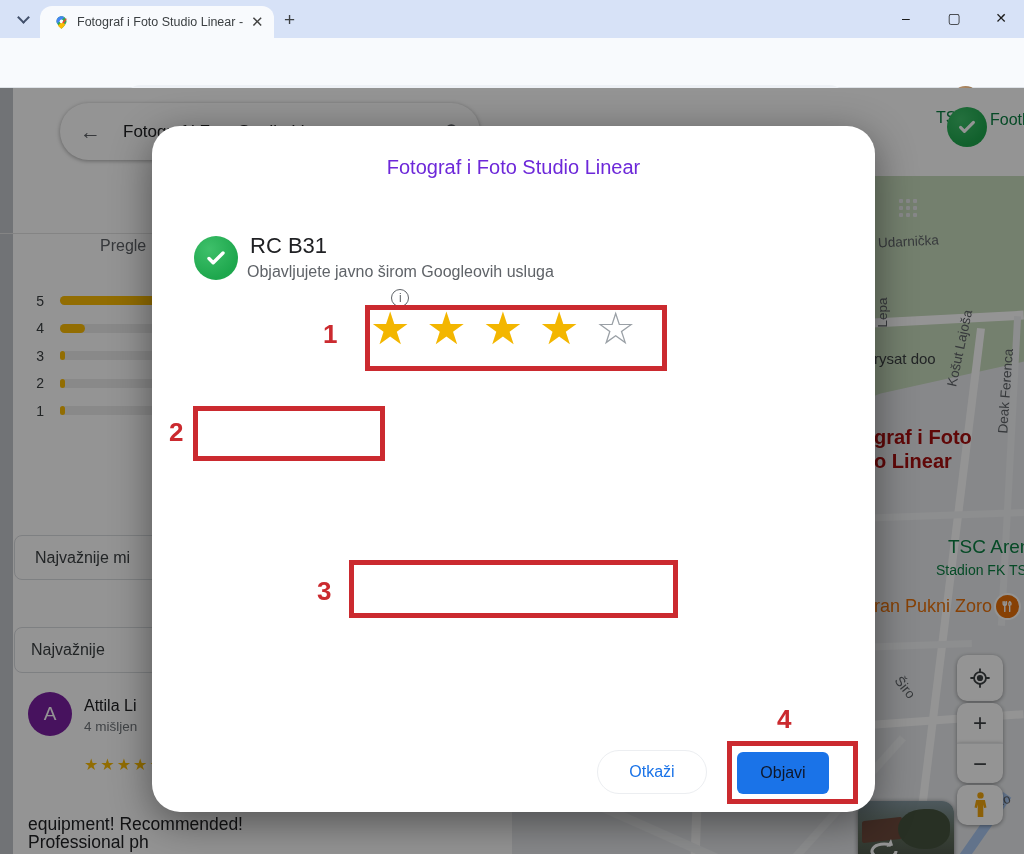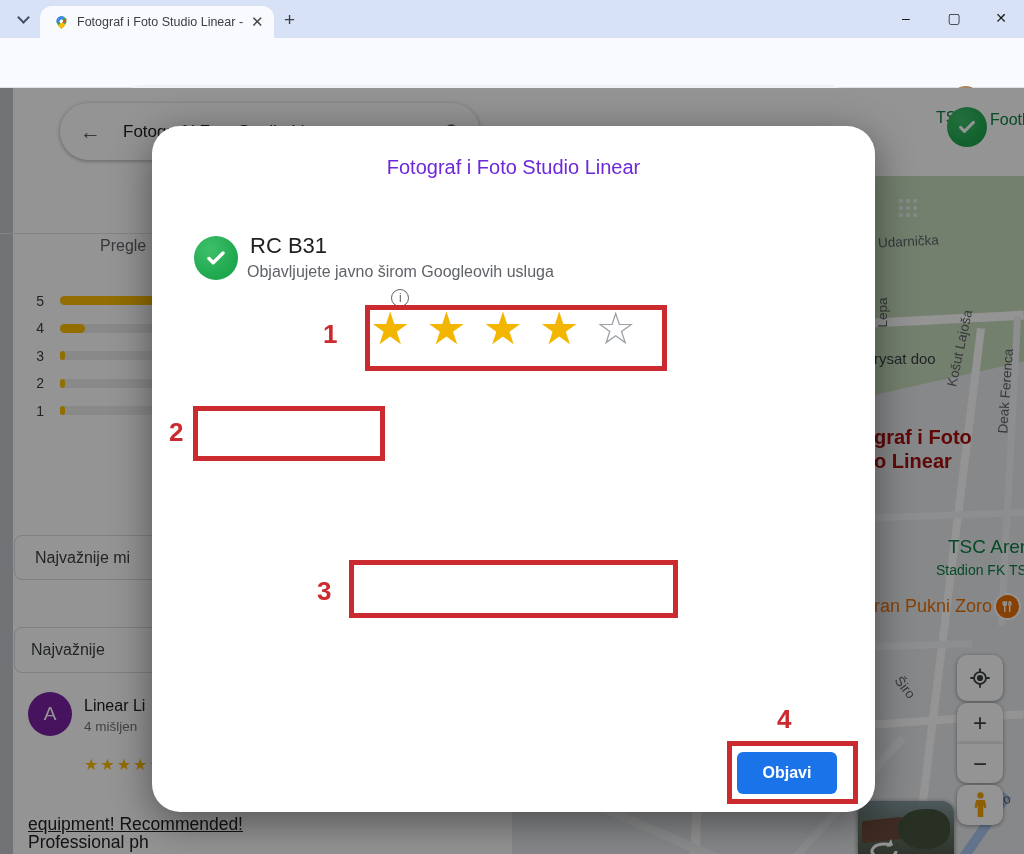--- a/index.html
+++ b/index.html
@@ -79,21 +79,21 @@
   .m-priv{left:247px;top:263px;font-size:16px;color:#5f6368;z-index:11;display:flex;align-items:center;gap:8px;flex-direction:column;}
   .infoc{width:18px;height:18px;border:1.6px solid #5f6368;border-radius:50%;display:inline-flex;align-items:center;justify-content:center;font-size:12px;color:#5f6368;font-style:normal;}
   .m-stars{left:370px;top:306px;display:flex;gap:16px;z-index:11;}
   .m-stars span{font-size:45px;line-height:1;}
   .star-f{color:#f3b600;}
   .star-e{color:#9aa0a6;}
   .m-textarea{left:190px;top:396px;width:645px;height:131px;border:1px solid #c4c7c5;border-radius:6px;background:#fff;z-index:11;padding:22px 20px;font-size:18.5px;color:#202124;}
   .m-media{left:190px;top:570px;width:645px;height:44px;border:1px solid #dadce0;border-radius:22px;background:#fff;z-index:11;display:flex;align-items:center;justify-content:center;gap:10px;}
   .m-media span{font-size:16px;color:#1a73e8;font-weight:500;}
   .m-cancel{left:597px;top:750px;width:110px;height:44px;border:1px solid #eceef1;border-radius:22px;background:#fff;z-index:11;display:flex;align-items:center;justify-content:center;font-size:16px;color:#1a73e8;font-weight:500;}
-  .m-submit{left:737px;top:752px;width:100px;height:42px;border-radius:6px;background:#1a73e8;z-index:11;display:flex;align-items:center;justify-content:center;font-size:16px;color:#ffffff;font-weight:700;}
+  .m-submit{left:737px;top:752px;width:92px;height:42px;border-radius:6px;background:#1a73e8;z-index:11;display:flex;align-items:center;justify-content:center;font-size:16px;color:#0f172a;font-weight:400;}
 
   
   .ann{border:5px solid #cb2a2f;z-index:20;}
   .annlab{color:#cb2a2f;font-weight:bold;font-size:26px;z-index:20;}
 </style>
 </head>
 <body>
 
 <div id="stage">
 
@@ -212,26 +212,26 @@
       </div>
 
     <div class="abs rev-search" style="top:447px;">
         <span>Najvažnije mi</span>
       </div>
     <div class="abs chip" style="top:511px;margin-top:28px;">
         <span>Najvažnije</span>
       </div>
 
     <div class="abs rav" style="top:604px;">A</div>
-    <div class="abs rname" style="top:609px;">Linear Li</div>
+    <div class="abs rname" style="top:609px;">Attila Li</div>
     <div class="abs rmeta" style="top:631px;">4 mišljen</div>
     <div class="abs rstars" style="top:667px;">★★★★★</div>
     <div class="abs rafter" style="top:669px;">p</div>
     <div class="abs rline1" style="top:698px;">Professional ph</div>
-    <div class="abs rline2" style="top:726px;text-decoration:underline;">equipment! Recommended!</div>
+    <div class="abs rline2" style="top:726px;">equipment! Recommended!</div>
 
     <div class="abs map">
       <div class="green"></div>
       <div class="road" style="left:0;top:148px;width:512px;height:9px;transform:rotate(-3deg);"></div>
       <div class="road" style="left:186px;top:170px;width:9px;height:600px;transform:rotate(2deg);"></div>
       <div class="road" style="left:426px;top:150px;width:8px;height:640px;transform:rotate(7deg);"></div>
       <div class="road thin" style="left:494px;top:140px;width:7px;height:310px;transform:rotate(3deg);"></div>
       <div class="road thin" style="left:0;top:342px;width:512px;height:7px;transform:rotate(-2deg);"></div>
       <div class="road thin" style="left:0;top:472px;width:460px;height:7px;transform:rotate(-2deg);"></div>
       <div class="road" style="left:0;top:552px;width:512px;height:8px;transform:rotate(-4deg);"></div>
@@ -325,20 +325,21 @@
     <span>Objavljujete javno širom Googleovih usluga</span>
     <span class="infoc">i</span>
   </div>
   <div class="abs m-stars">
       <span class="star-f">★</span>
       <span class="star-f">★</span>
       <span class="star-f">★</span>
       <span class="star-f">★</span>
       <span class="star-e">☆</span>
     </div>
+  <div class="abs m-cancel">Otkaži</div>
   <div class="abs m-submit">Objavi</div>
 
   <div class="abs ann" style="left:365px;top:305px;width:302px;height:66px;"></div>
   <div class="abs annlab" style="left:323px;top:319px;">1</div>
   <div class="abs ann" style="left:193px;top:406px;width:192px;height:55px;"></div>
   <div class="abs annlab" style="left:169px;top:417px;">2</div>
   <div class="abs ann" style="left:349px;top:560px;width:329px;height:58px;"></div>
   <div class="abs annlab" style="left:317px;top:576px;">3</div>
   <div class="abs ann" style="left:727px;top:741px;width:131px;height:63px;"></div>
   <div class="abs annlab" style="left:777px;top:704px;">4</div>

